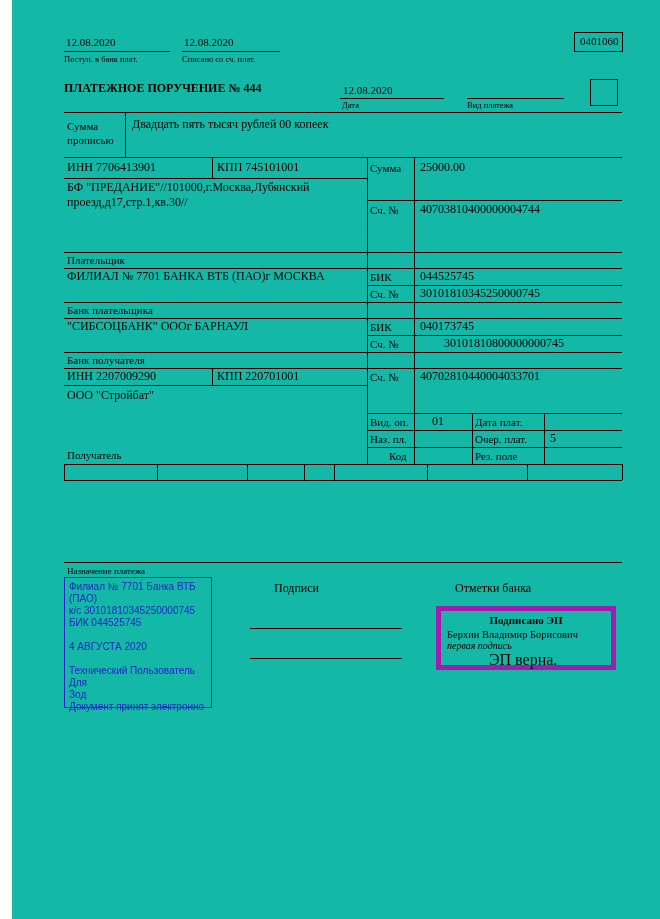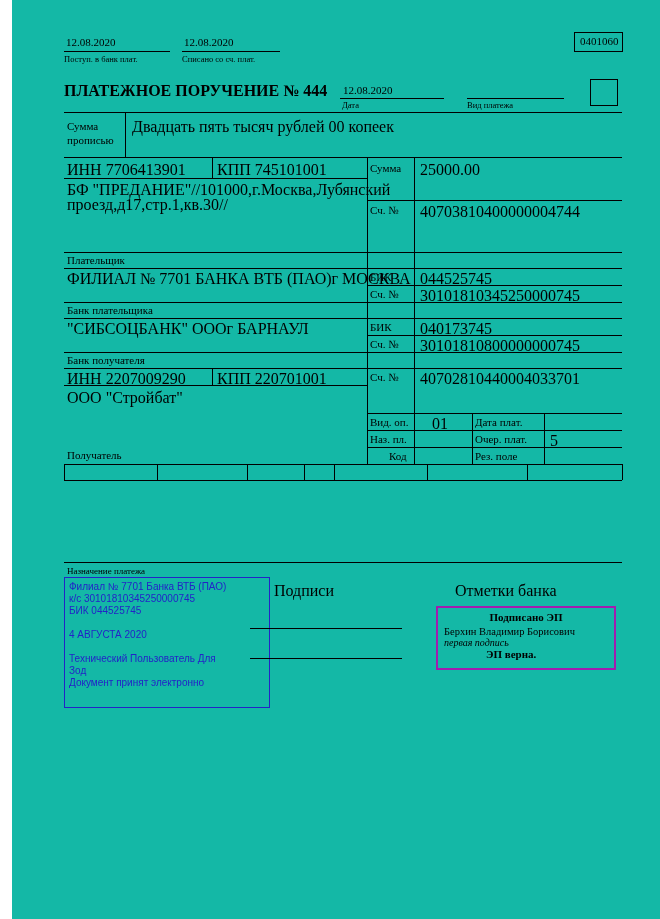--- a/index.html
+++ b/index.html
@@ -9,33 +9,33 @@
     font-family:"Liberation Serif", serif; color:#000; overflow:hidden;margin-left:12px;
   }
   .t  { position:absolute; white-space:nowrap; line-height:1.15; }
   .wrap { white-space:normal; }
   .hl { position:absolute; height:0; border-top:1px solid #000; }
   .vl { position:absolute; width:0; border-left:1px solid #000; }
   .box { position:absolute; border:1px solid #000; }
   .s8  { font-size:8.5px; }
   .s9  { font-size:9px; }
   .s11 { font-size:11px; }
-  .s12 { font-size:16px; }
+  .s12 { font-size:12px; }
   .b   { font-weight:bold; }
   .blue-box {
     position:absolute; border:1px solid #2323c8; color:#2323c8;
     font-family:"Liberation Sans", sans-serif; font-size:10px; line-height:12px;
     padding:3px 4px;
   }
   .blue-box .gap { height:12px; }
-  .stamp-box { position:absolute; border:2px solid #a21caf; padding:3px 6px; }
+  .stamp-box { position:absolute; border:5px solid #a21caf; padding:3px 6px; }
   .stamp-box .title { font-weight:bold; font-size:11px; text-align:center; }
   .stamp-box .name  { font-size:10.5px; margin-top:3px; }
   .stamp-box .sub   { font-style:italic; font-size:10px; }
-  .stamp-box .ok    { font-weight:bold; font-size:11px; margin-left:42px; }
+  .stamp-box .ok    { font-weight:normal; font-size:16px; margin-left:42px; }
 </style>
 </head>
 <body>
 
 <div class="page">
 
   <div class="t s11" style="left:54px;top:36px">12.08.2020</div>
   <div class="hl" style="left:52px;top:51px;width:106px"></div>
   <div class="t s8" style="left:52px;top:55px">Поступ. в банк плат.</div>
 
@@ -108,21 +108,21 @@
   <div class="t s11" style="left:358px;top:271px">БИК</div>
   <div class="t s12" style="left:408px;top:270px">044525745</div>
   <div class="t s11" style="left:358px;top:288px">Сч. №</div>
   <div class="t s12" style="left:408px;top:287px">30101810345250000745</div>
   <div class="t s11" style="left:55px;top:304px">Банк плательщика</div>
 
   <div class="t s12" style="left:55px;top:320px">"СИБСОЦБАНК" ОООг БАРНАУЛ</div>
   <div class="t s11" style="left:358px;top:321px">БИК</div>
   <div class="t s12" style="left:408px;top:320px">040173745</div>
   <div class="t s11" style="left:358px;top:338px">Сч. №</div>
-  <div class="t s12" style="left:408px;top:337px">30101810800000000745</div>
+  <div class="t s12" style="left:432px;top:337px">30101810800000000745</div>
   <div class="t s11" style="left:55px;top:354px">Банк получателя</div>
 
   <div class="t s12" style="left:55px;top:370px">ИНН 2207009290</div>
   <div class="t s12" style="left:205px;top:370px">КПП 220701001</div>
   <div class="t s11" style="left:358px;top:371px">Сч. №</div>
   <div class="t s12" style="left:408px;top:370px">40702810440004033701</div>
   <div class="t s12" style="left:55px;top:389px">ООО "Стройбат"</div>
   <div class="t s11" style="left:358px;top:416px">Вид. оп.</div>
   <div class="t s12" style="left:420px;top:415px">01</div>
   <div class="t s11" style="left:463px;top:416px">Дата плат.</div>
@@ -132,21 +132,21 @@
   <div class="t s11" style="left:55px;top:449px">Получатель</div>
   <div class="t s11" style="left:377px;top:450px">Код</div>
   <div class="t s11" style="left:463px;top:450px">Рез. поле</div>
 
   <div class="hl" style="left:52px;top:562px;width:558px"></div>
   <div class="t s9" style="left:55px;top:566px">Назначение платежа</div>
 
   <div class="t s12" style="left:262px;top:582px">Подписи</div>
   <div class="t s12" style="left:443px;top:582px">Отметки банка</div>
 
-  <div class="blue-box" style="left:52px;top:577px;width:206px;height:131px">
+  <div class="blue-box" style="left:52px;top:577px;width:148px;height:131px">
     <div>Филиал № 7701 Банка ВТБ (ПАО)</div>
     <div>к/с 30101810345250000745</div>
     <div>БИК 044525745</div>
     <div class="gap"></div>
     <div>4 АВГУСТА 2020</div>
     <div class="gap"></div>
     <div>Технический Пользователь Для</div>
     <div>Зод</div>
     <div>Документ принят электронно</div>
   </div>

